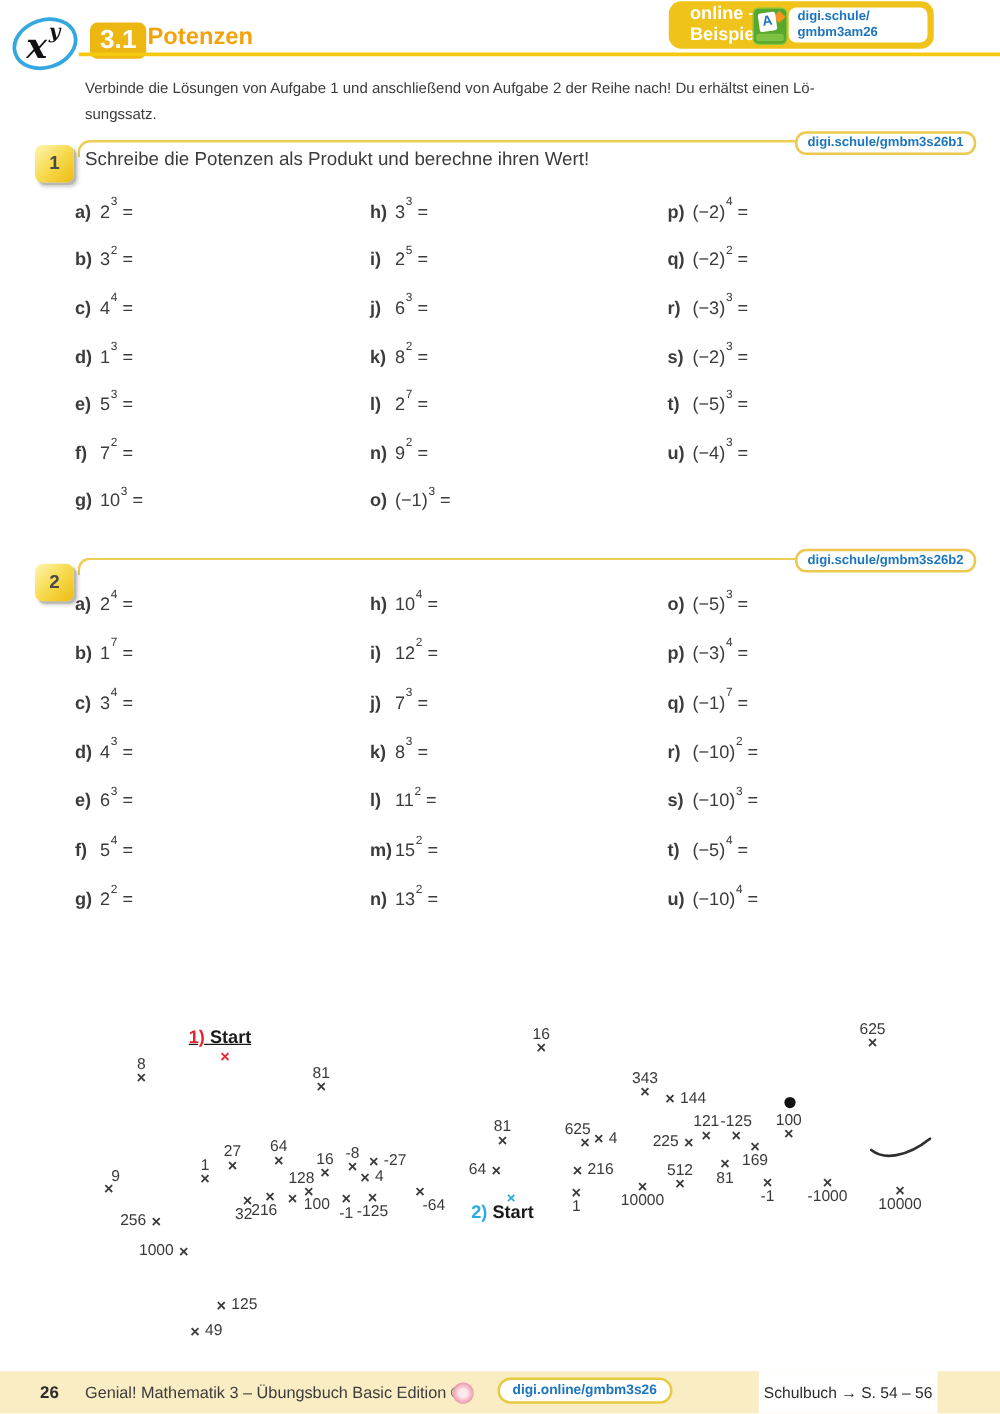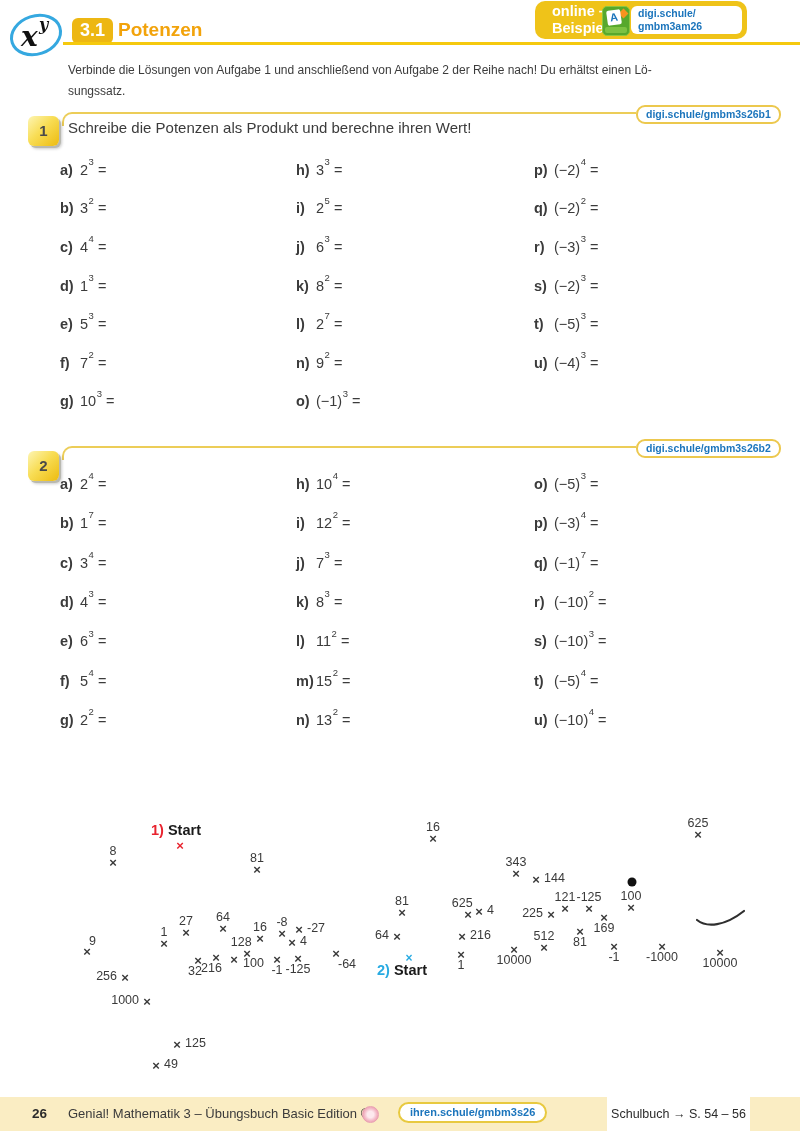--- a/index.html
+++ b/index.html
@@ -1,21 +1,21 @@
 <!DOCTYPE html>
 <html><head>
 <meta charset="utf-8">
 <style>
   html,body{margin:0;padding:0;background:#fff;}
   .page{position:relative;width:800px;height:1131px;background:#fff;overflow:hidden;
         font-family:"Liberation Sans",sans-serif;color:#3b3b3b;}
   
   .logo-wrap{position:absolute;left:5px;top:6px;width:60px;height:56px;}
   .chip{position:absolute;left:72px;top:18px;background:#edb713;color:#fff;font-weight:bold;
-        font-size:18px;padding:2px 8px 3px;border-radius:6px;}
+        font-size:21px;padding:2px 8px 3px;border-radius:6px;}
   .sec-title{position:absolute;left:118px;top:19px;color:#f2a30b;font-weight:bold;font-size:19px;}
   .hrule{position:absolute;left:63px;top:42px;width:737px;height:3px;background:#f5c90e;}
   .online-badge{position:absolute;left:535px;top:1px;width:212px;height:38px;background:#efc319;
         border-radius:10px;}
   .ob-text{position:absolute;left:17px;top:2px;color:#fff;font-weight:bold;font-size:14.5px;line-height:17px;}
   .ob-text span{display:block;}
   .app-icon{position:absolute;left:67px;top:5px;width:26px;height:28px;background:#57a82c;
         border:1px solid #8cc63f;border-radius:5px;}
   .app-page{position:absolute;left:4px;top:3px;width:14px;height:15px;background:#fff;
         transform:rotate(-8deg);border-radius:2px;color:#1c75bc;font-weight:bold;font-size:11px;
@@ -158,21 +158,21 @@
       <div class="titem"><span class="tlabel">o)</span><span class="texpr">(−5)<sup>3</sup> =</span></div>
       <div class="titem"><span class="tlabel">p)</span><span class="texpr">(−3)<sup>4</sup> =</span></div>
       <div class="titem"><span class="tlabel">q)</span><span class="texpr">(−1)<sup>7</sup> =</span></div>
       <div class="titem"><span class="tlabel">r)</span><span class="texpr">(−10)<sup>2</sup> =</span></div>
       <div class="titem"><span class="tlabel">s)</span><span class="texpr">(−10)<sup>3</sup> =</span></div>
       <div class="titem"><span class="tlabel">t)</span><span class="texpr">(−5)<sup>4</sup> =</span></div>
       <div class="titem"><span class="tlabel">u)</span><span class="texpr">(−10)<sup>4</sup> =</span></div>
     </div>
 
   <div id="puzzle">
-    <div class="start-label" style="left:151px;top:822px;">
+    <div class="start-label" style="left:151px;top:822px;text-decoration:underline;">
       <span id="s1p" style="color:#e8232e;">1)</span> <span id="s1w">Start</span>
     </div>
     <span class="start-mark" style="left:180px;top:845px;color:#e8232e;" id="s1m">×</span>
     <div class="start-label" style="left:377px;top:962px;">
       <span id="s2p" style="color:#29abe2;">2)</span> <span id="s2w">Start</span>
     </div>
     <span class="start-mark" style="left:409px;top:958px;color:#29abe2;font-size:12px;" id="s2m">×</span>
     <div class="dot" id="enddot" style="left: 632px; top: 882px;"></div>
     <svg class="curve-svg" width="54" height="28">
       <path d="M 3 17 C 13 25 31 23 50 8" fill="none" stroke="#2f2f2f" stroke-width="2.2" stroke-linecap="round"></path>
@@ -344,17 +344,17 @@
       <div class="pt" style="left: 720px; top: 952px;">
         <span class="pmark">×</span>
         <span class="plabel pos-below">10000</span>
       </div>
     </div>
 
   <div class="footer-bar">
     <span class="f-page">26</span>
     <span class="f-book">Genial! Mathematik 3 – Übungsbuch Basic Edition ©</span>
     <span class="f-logo"></span>
-    <span class="f-badge">ihren.schule/gmbm3s26</span>
+    <span class="f-badge">digi.online/gmbm3s26</span>
     <span class="f-white">Schulbuch → S. 54 – 56</span>
   </div>
 
 </div>
 
 </body></html>

